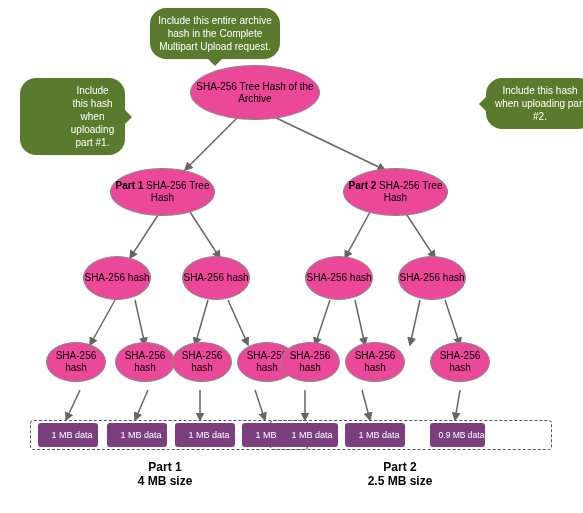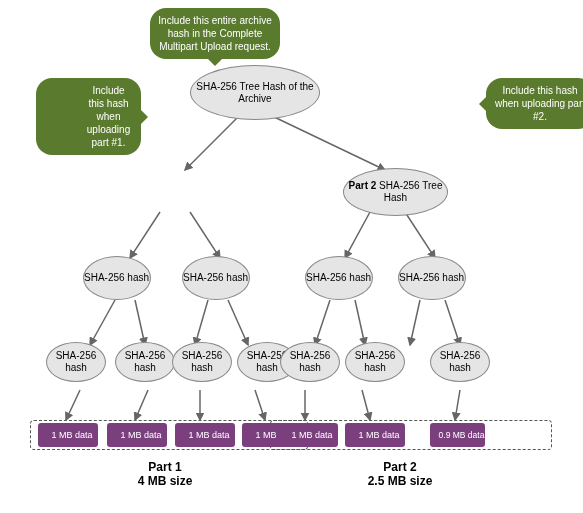--- a/index.html
+++ b/index.html
@@ -51,26 +51,26 @@
     .callout-left::after {
       border-left-color: #5a7a2e;
       left: 100%;
       top: 50%;
       transform: translateY(-50%);
     }
 
     
     .ellipse {
       position: absolute;
-      background: #e5e5e5;
+      background: #ec4899;
       border: 1.5px solid #888;
       border-radius: 50%;
       display: flex;
       align-items: center;
-      justify-content: flex-start;
+      justify-content: center;
       text-align: center;
       font-size: 10px;
       line-height: 1.2;
       z-index: 5;
     }
 
     
     .data-block {
       position: absolute;
       background: #7b3f7e;
@@ -161,32 +161,35 @@
 
     <line x1="305" y1="390" x2="305" y2="420"></line>
     <line x1="362" y1="390" x2="370" y2="420"></line>
     <line x1="460" y1="390" x2="455" y2="420"></line>
   </svg>
 
   <div class="callout callout-top" style="left:150px; top:8px; width:130px;">
     <span>Include this entire archive hash in the Complete Multipart Upload request.</span>
   </div>
 
-  <div class="callout callout-left" style="left:36px; top:78px; width:105px;padding-left:48px;">
+  <div class="callout callout-left" style="left:20px; top:78px; width:105px;padding-left:48px;">
     <span>Include this hash when uploading part #1.</span>
   </div>
 
   <div class="callout callout-right" style="left:486px; top:78px; width:108px;">
     <span>Include this hash when uploading part #2.</span>
   </div>
 
   <div class="ellipse" style="left:190px; top:65px; width:130px; height:55px;">
     <span>SHA-256 Tree Hash of the Archive</span>
   </div>
 
+  <div class="ellipse" style="left:110px; top:168px; width:105px; height:48px;">
+    <span><strong>Part 1</strong> SHA-256 Tree Hash</span>
+  </div>
 
   <div class="ellipse" style="left:332px; top:168px; width:105px; height:48px;margin-left:11px;">
     <span><strong>Part 2</strong> SHA-256 Tree Hash</span>
   </div>
 
   <div class="ellipse" style="left:83px; top:256px; width:68px; height:44px;">
     <span>SHA-256 hash</span>
   </div>
 
   <div class="ellipse" style="left:182px; top:256px; width:68px; height:44px;">

